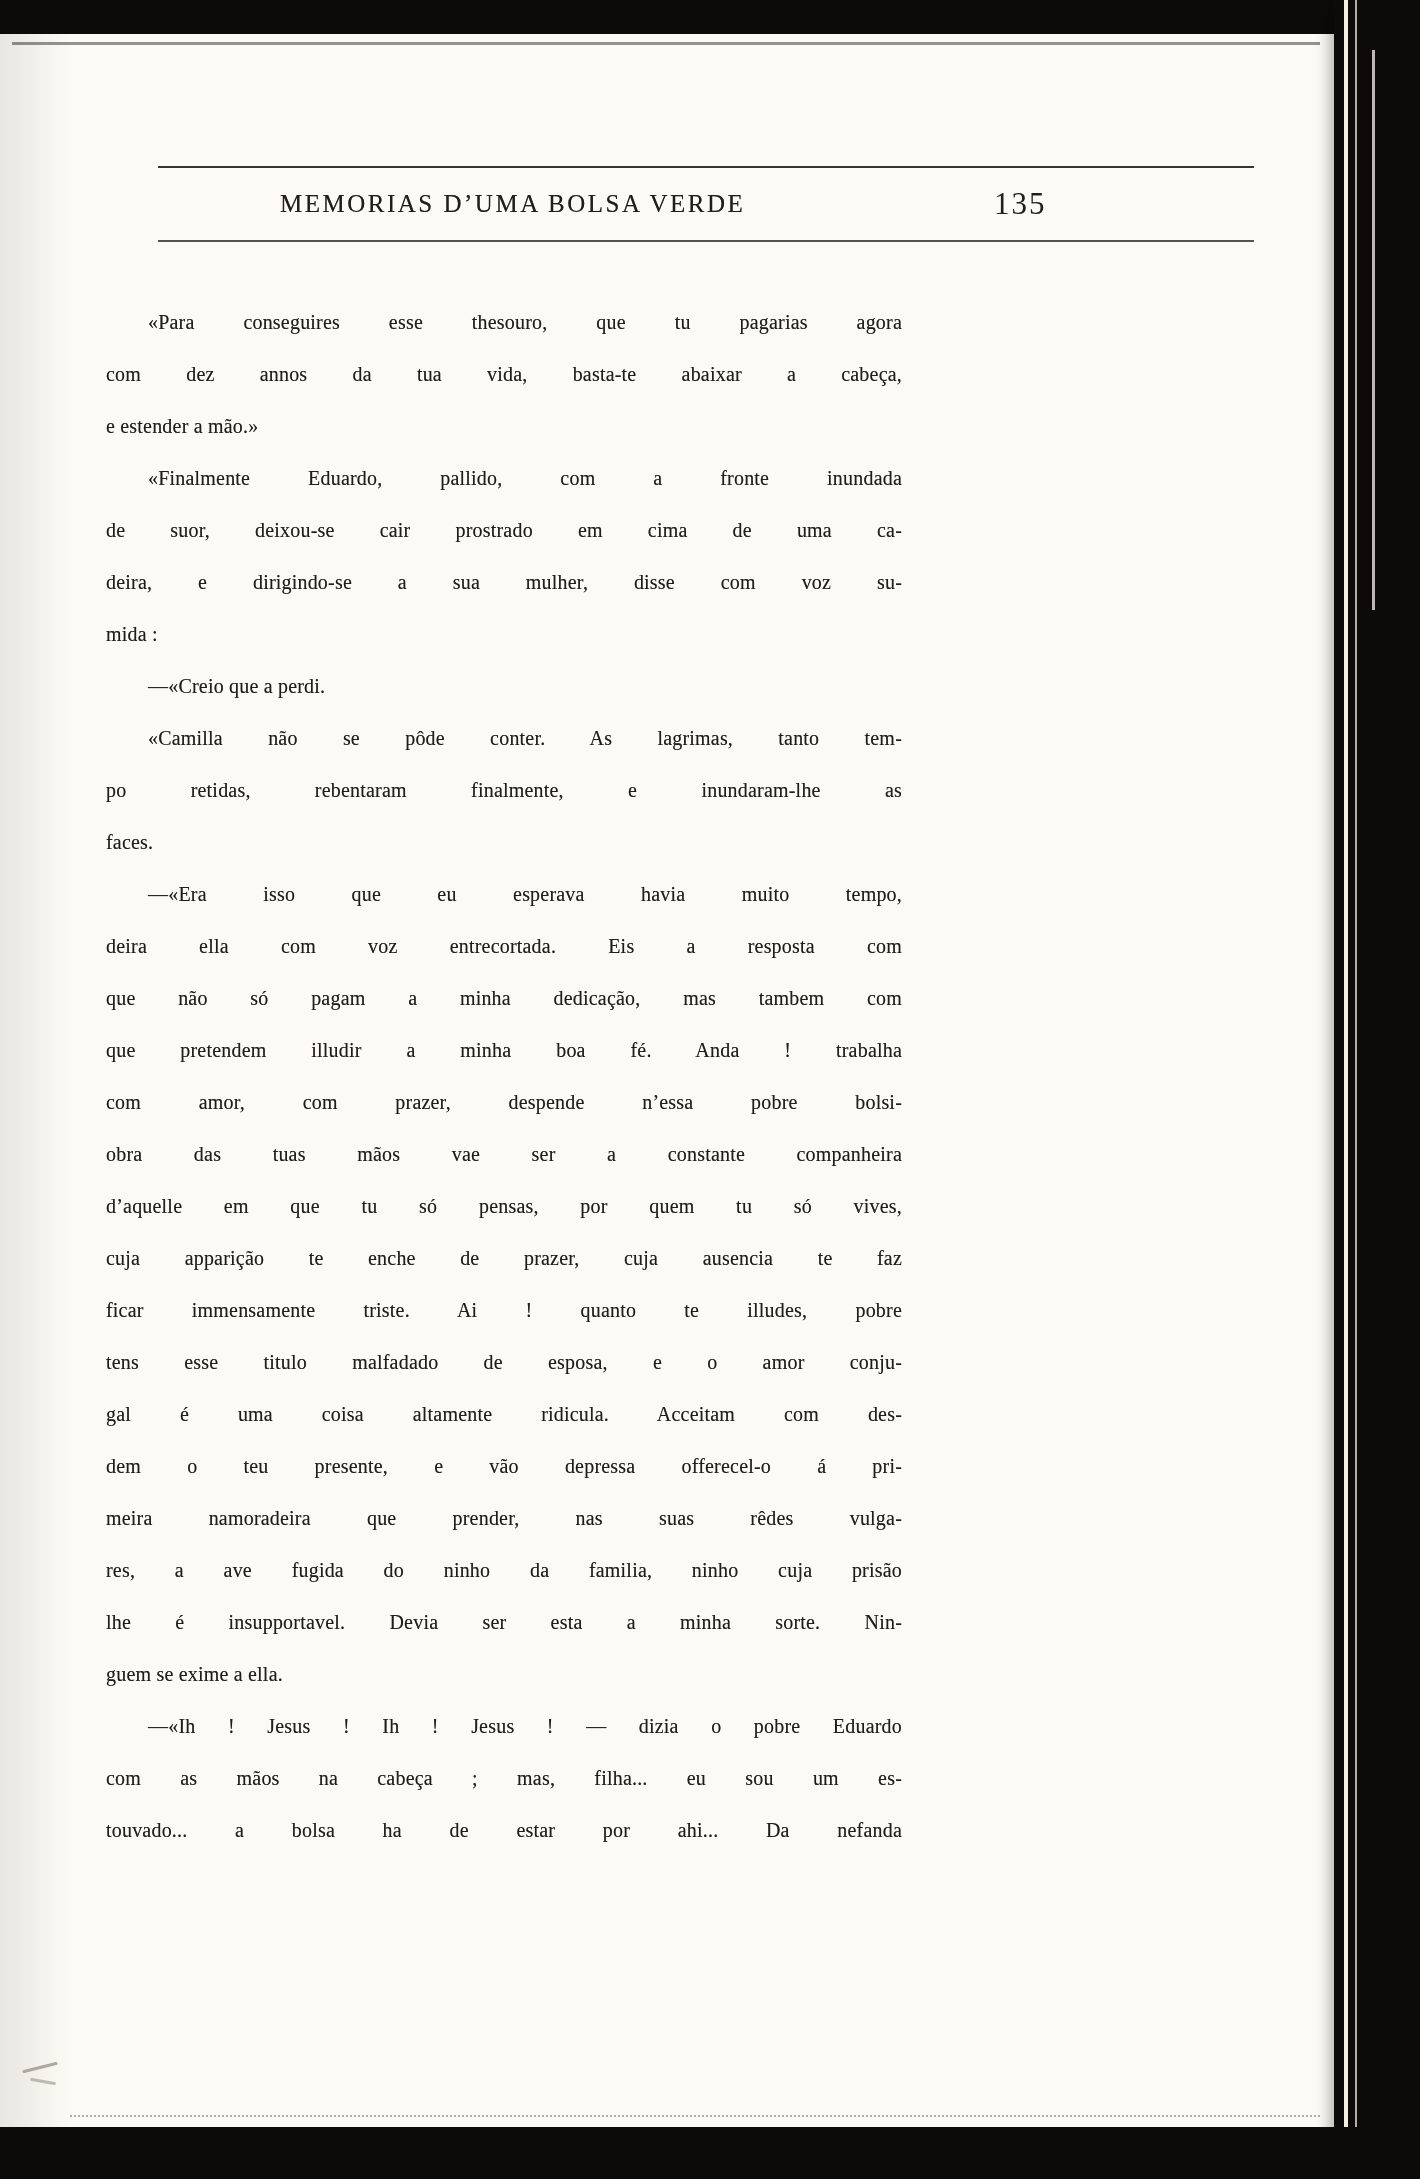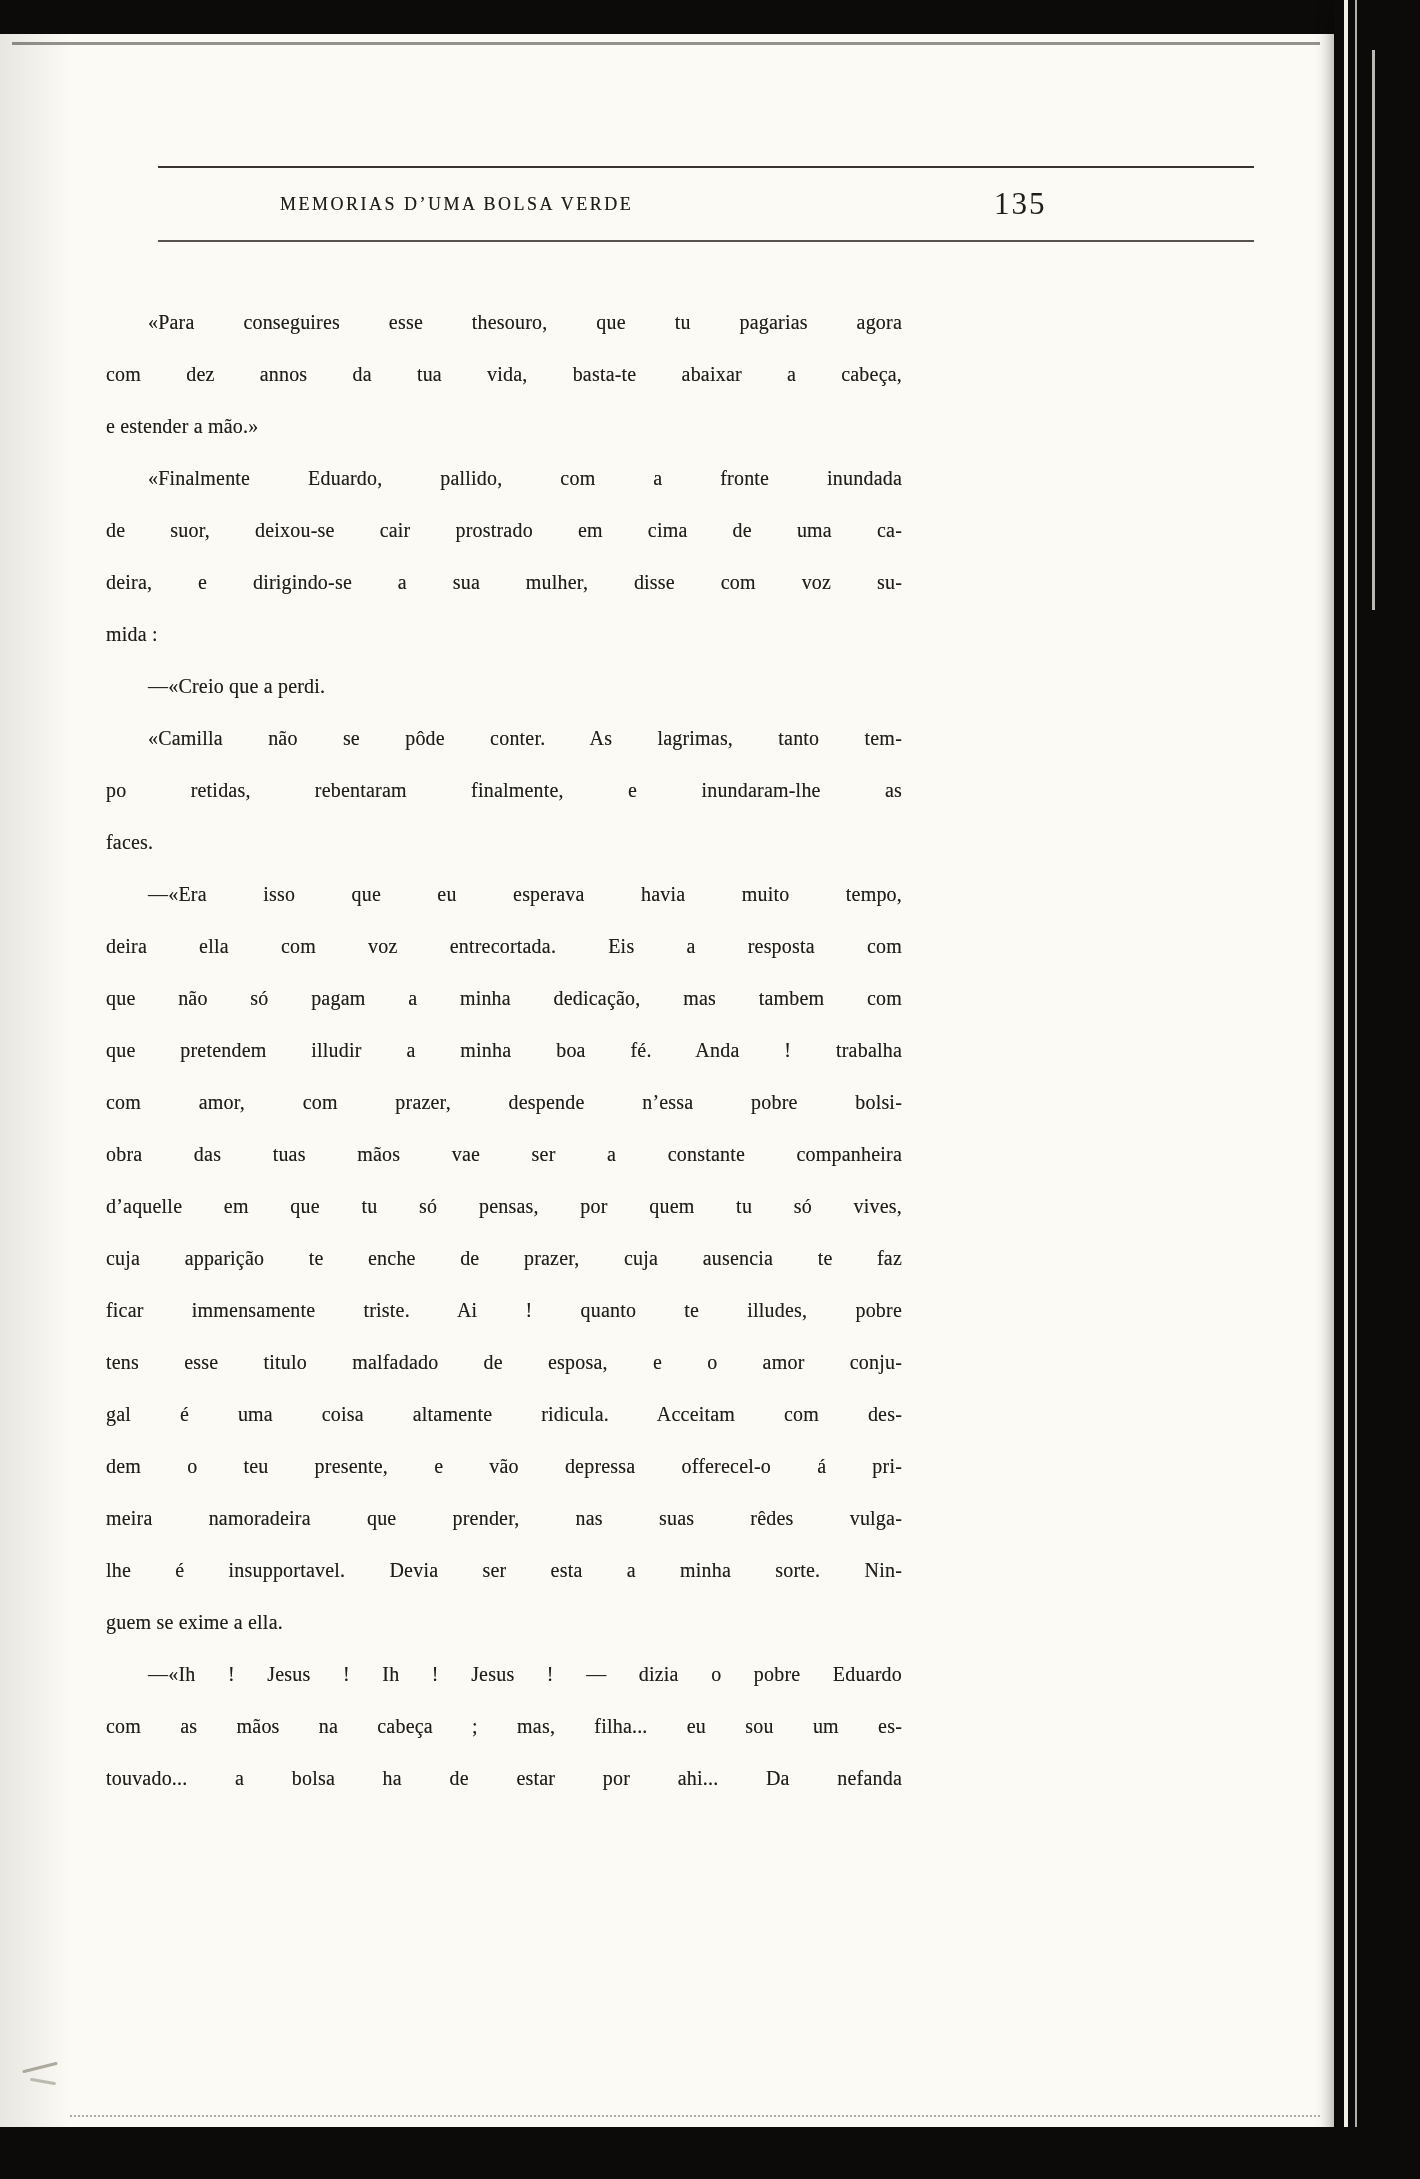--- a/index.html
+++ b/index.html
@@ -68,21 +68,21 @@
   }
   .rule {
     height: 2px; background: var(--rule, #3a362f);
   }
   .rule.thin { height: 2px; opacity: 0.85; }
   .header-row {
     position: relative; height: 72px;
   }
   .running-title {
     position: absolute; left: 122px; top: 50%; transform: translateY(-50%);
-    font-size: 18px; letter-spacing: 2.5px; color: var(--ink, #211e19);
+    font-size: 25px; letter-spacing: 2.5px; color: var(--ink, #211e19);
     white-space: nowrap;
     text-shadow: 0 0 0.4px rgba(20,15,10,0.5);
   }
   .page-number {
     position: absolute; left: 836px; top: 50%; transform: translateY(-50%);
     font-size: 31px; font-weight: normal; color: var(--ink, #211e19);
     letter-spacing: 2px;
   }
   
   .body-text {
@@ -158,20 +158,21 @@
         <div class="line">que pretendem illudir a minha boa fé. Anda ! trabalha</div>
         <div class="line">com amor, com prazer, despende n’essa pobre bolsi-</div>
         <div class="line">obra das tuas mãos vae ser a constante companheira</div>
         <div class="line">d’aquelle em que tu só pensas, por quem tu só vives,</div>
         <div class="line">cuja apparição te enche de prazer, cuja ausencia te faz</div>
         <div class="line">ficar immensamente triste. Ai ! quanto te illudes, pobre</div>
         <div class="line">tens esse titulo malfadado de esposa, e o amor conju-</div>
         <div class="line">gal é uma coisa altamente ridicula. Acceitam com des-</div>
         <div class="line">dem o teu presente, e vão depressa offerecel-o á pri-</div>
         <div class="line">meira namoradeira que prender, nas suas rêdes vulga-</div>
+        <div class="line">res, a ave fugida do ninho da familia, ninho cuja prisão</div>
         <div class="line">lhe é insupportavel. Devia ser esta a minha sorte. Nin-</div>
         <div class="line last">guem se exime a ella.</div>
       </div>
       <div class="paragraph">
         <div class="line first">—«Ih ! Jesus ! Ih ! Jesus ! — dizia o pobre Eduardo</div>
         <div class="line">com as mãos na cabeça ; mas, filha... eu sou um es-</div>
         <div class="line">touvado... a bolsa ha de estar por ahi... Da nefanda</div>
       </div>
     </div>
 

